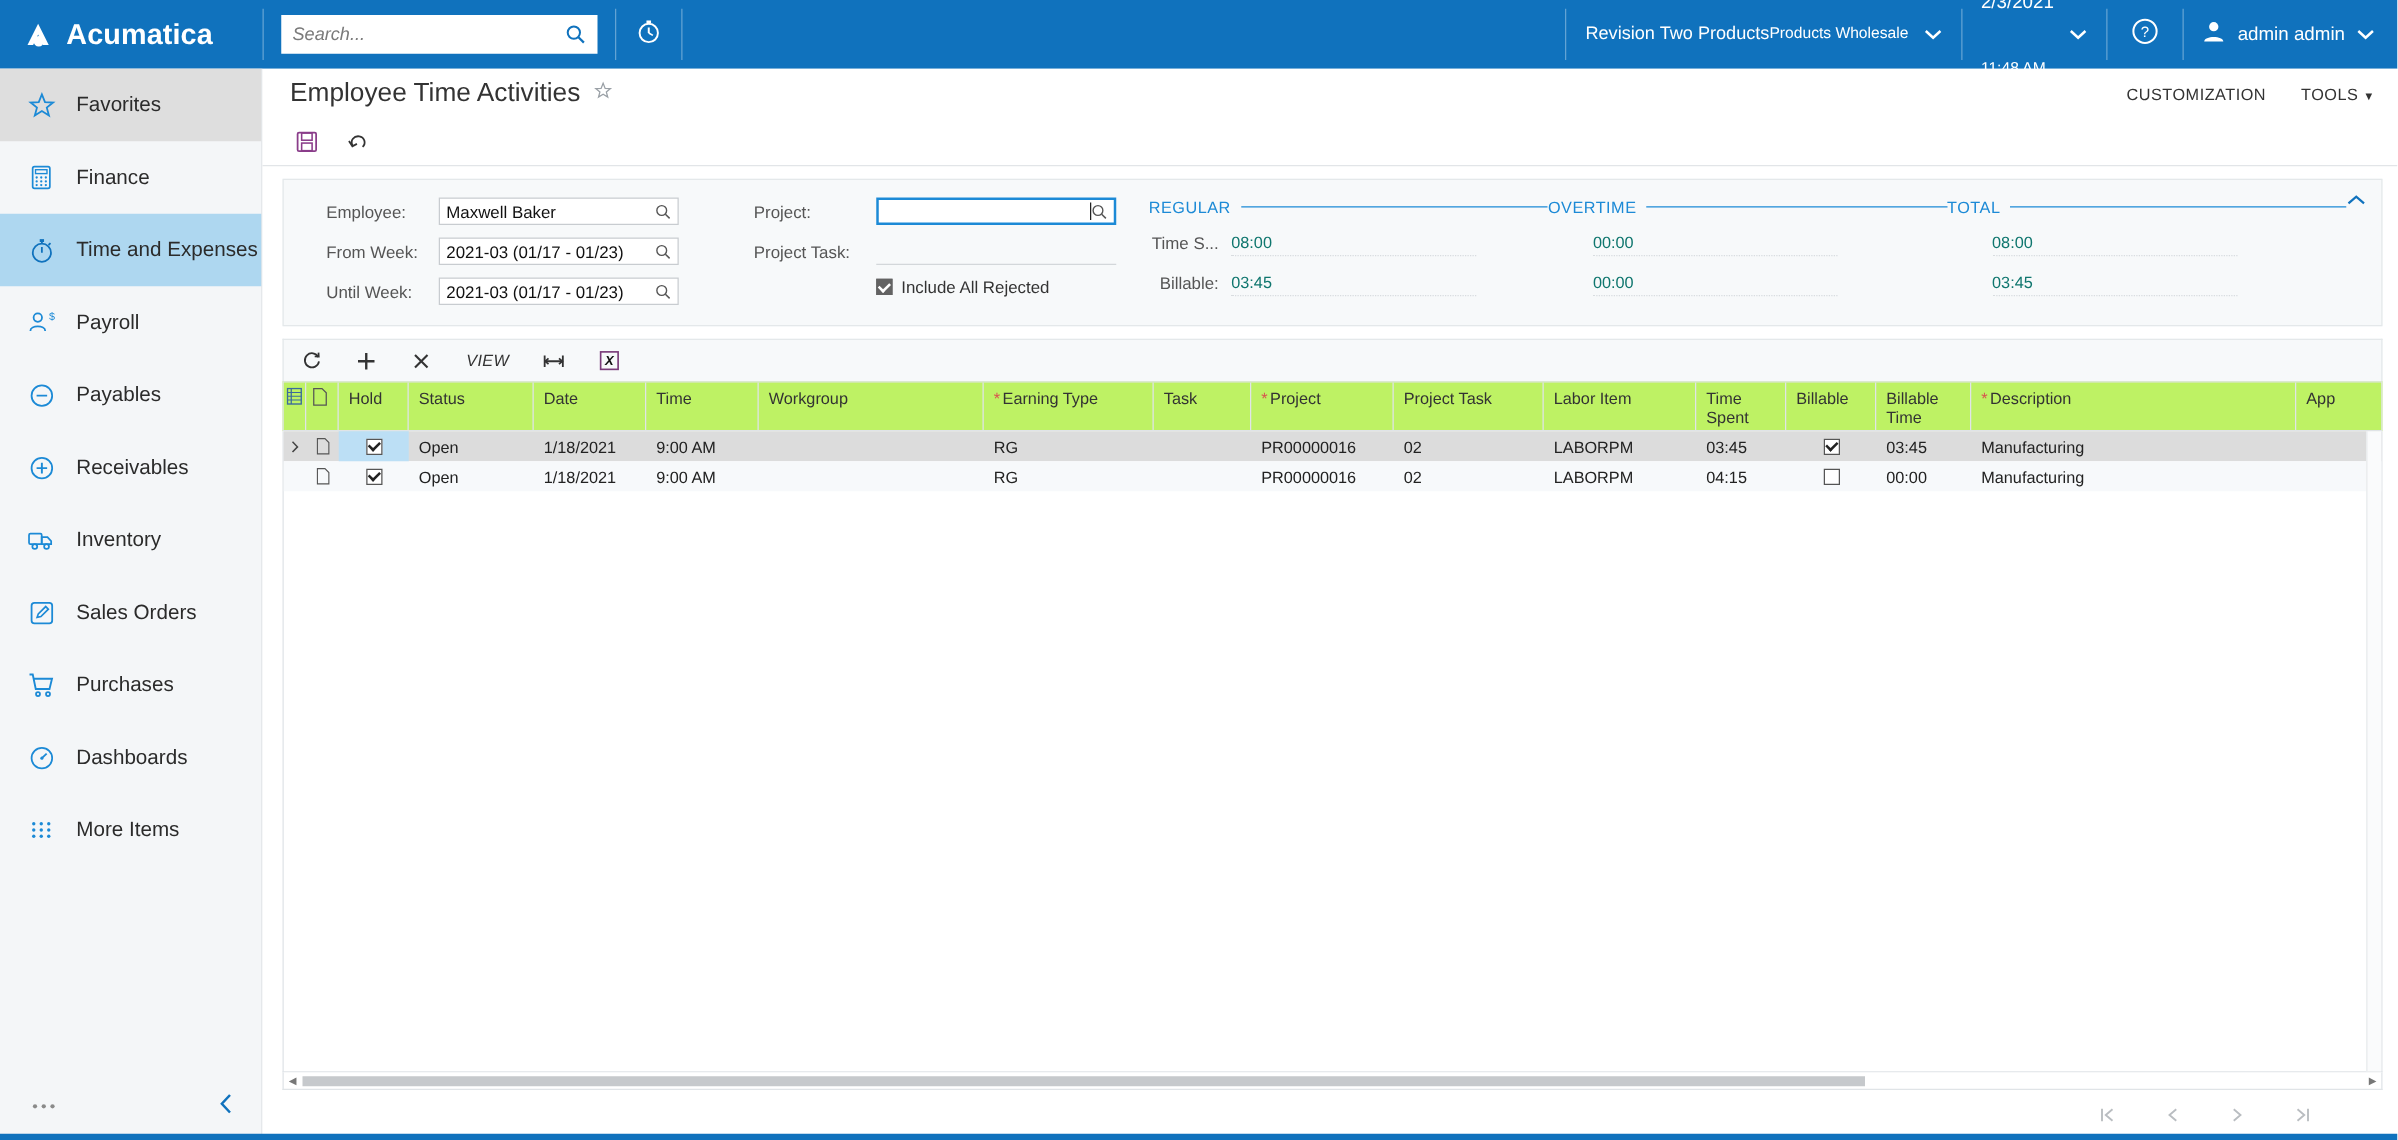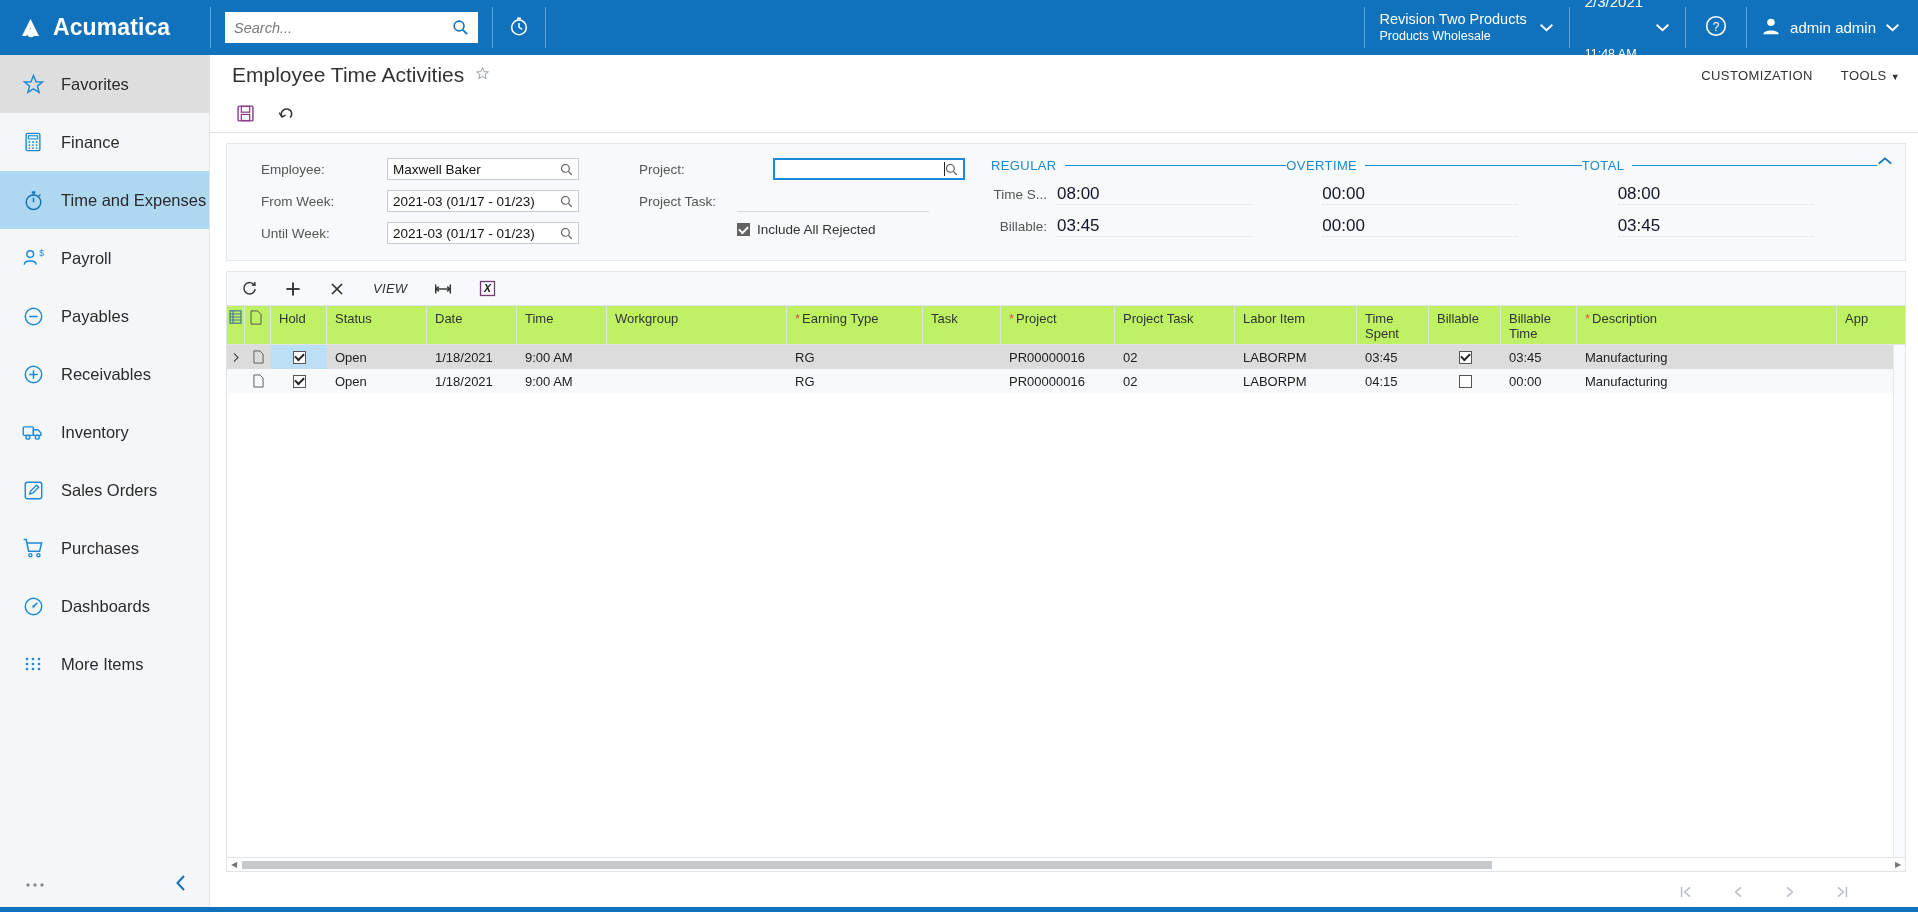--- a/index.html
+++ b/index.html
@@ -41,21 +41,21 @@
   .timer-btn {
     width: 52px; display: flex; align-items: center; justify-content: center;
     color: #fff; cursor: pointer;
   }
   .topbar-fill { flex: 1; }
 
   .tb-cell {
     display: flex; align-items: center; color: #fff; padding: 0 15px;
     cursor: pointer; gap: 12px;
   }
-  .tb-company-lines { display: flex; flex-direction: column; line-height: 1.22; }
+  .tb-company-lines { display: flex; line-height: 1.22; }
   .tb-l1 { font-size: 14.5px; }
   .tb-l2 { font-size: 12.5px; }
   .tb-date-lines { display: flex; flex-direction: column; line-height: 1.22; }
   .tb-d1 { font-size: 15px; }
   .tb-d2 { font-size: 12.5px; margin-top: 35px; }
   .caret-dn { font-size: 13px; font-weight: bold; }
   .help-cell { padding: 0 18px; }
   .user-cell { padding: 0 18px 0 14px; gap: 9px; }
   .user-name { font-size: 15px; }
 
@@ -110,21 +110,21 @@
   }
   .collapse-chev {
     position: absolute; right: 12px; top: 8px; color: #1072bd; cursor: pointer;
   }
   .fcol { display: flex; flex-direction: column; gap: 10px; }
   .fcol-a { padding-left: 34px; }
   .frow { display: flex; align-items: center; height: 22px; }
   .flabel { font-size: 13.5px; color: #555; width: 90px; }
   .finput {
     width: 192px; height: 22px; background: #fff; border: 1px solid #c8ccd0;
-    display: flex; align-items: center; padding: 0 5px; font-size: 13.5px; color: #111; margin-left: 36px;
+    display: flex; align-items: center; padding: 0 5px; font-size: 13.5px; color: #111;
   }
   .finput .fv { flex: 1; white-space: nowrap; overflow: hidden; }
   .finput .mag { color: #555; display: flex; }
   .finput.focused { border: 2px solid #1c8ad6; }
   .finput.focused .caret {
     display: inline-block; width: 1px; height: 14px; background: #222; margin-left: 1px;
   }
   .fcol-b { padding-left: 60px; }
   .flabel-b { width: 98px; }
   .fblank-line { width: 192px; border-bottom: 1px solid #d3d7da; height: 22px; }
@@ -144,21 +144,21 @@
   .cbx.light.on::after { border-left-color: #222; border-bottom-color: #222; }
 
   
   .sums { display: flex; flex: 1; padding-left: 26px; padding-right: 28px; gap: 0; }
   .sumcol { flex: 1; display: flex; flex-direction: column; }
   .sum-head { display: flex; align-items: center; gap: 8px; color: #1c8ad6; font-size: 13px; letter-spacing: .4px; }
   .sum-head .rule { flex: 1; height: 1px; background: #1c8ad6; }
   .sum-row { display: flex; align-items: center; height: 22px; margin-top: 10px; }
   .sum-lbl { font-size: 13.5px; color: #555; width: 66px; text-align: right; padding-right: 10px; }
   .sum-val {
-    font-size: 17px; color: #0f172a; width: 196px;
+    font-size: 13px; color: #0f766e; width: 196px;
     border-bottom: 1px dotted #d8dcdf; height: 22px; display: flex; align-items: center;
   }
   .sumcol.noLbl .sum-val { margin-left: 36px; }
 
   
   .grid-wrap { margin: 10px 12px 0 16px; flex: 1; display: flex; flex-direction: column; min-height: 0; }
   .grid-toolbar {
     height: 34px; display: flex; align-items: center; gap: 0;
     background: #f7f9fa; border: 1px solid #e4e8ea; border-bottom: none; font-style: italic;
   }

